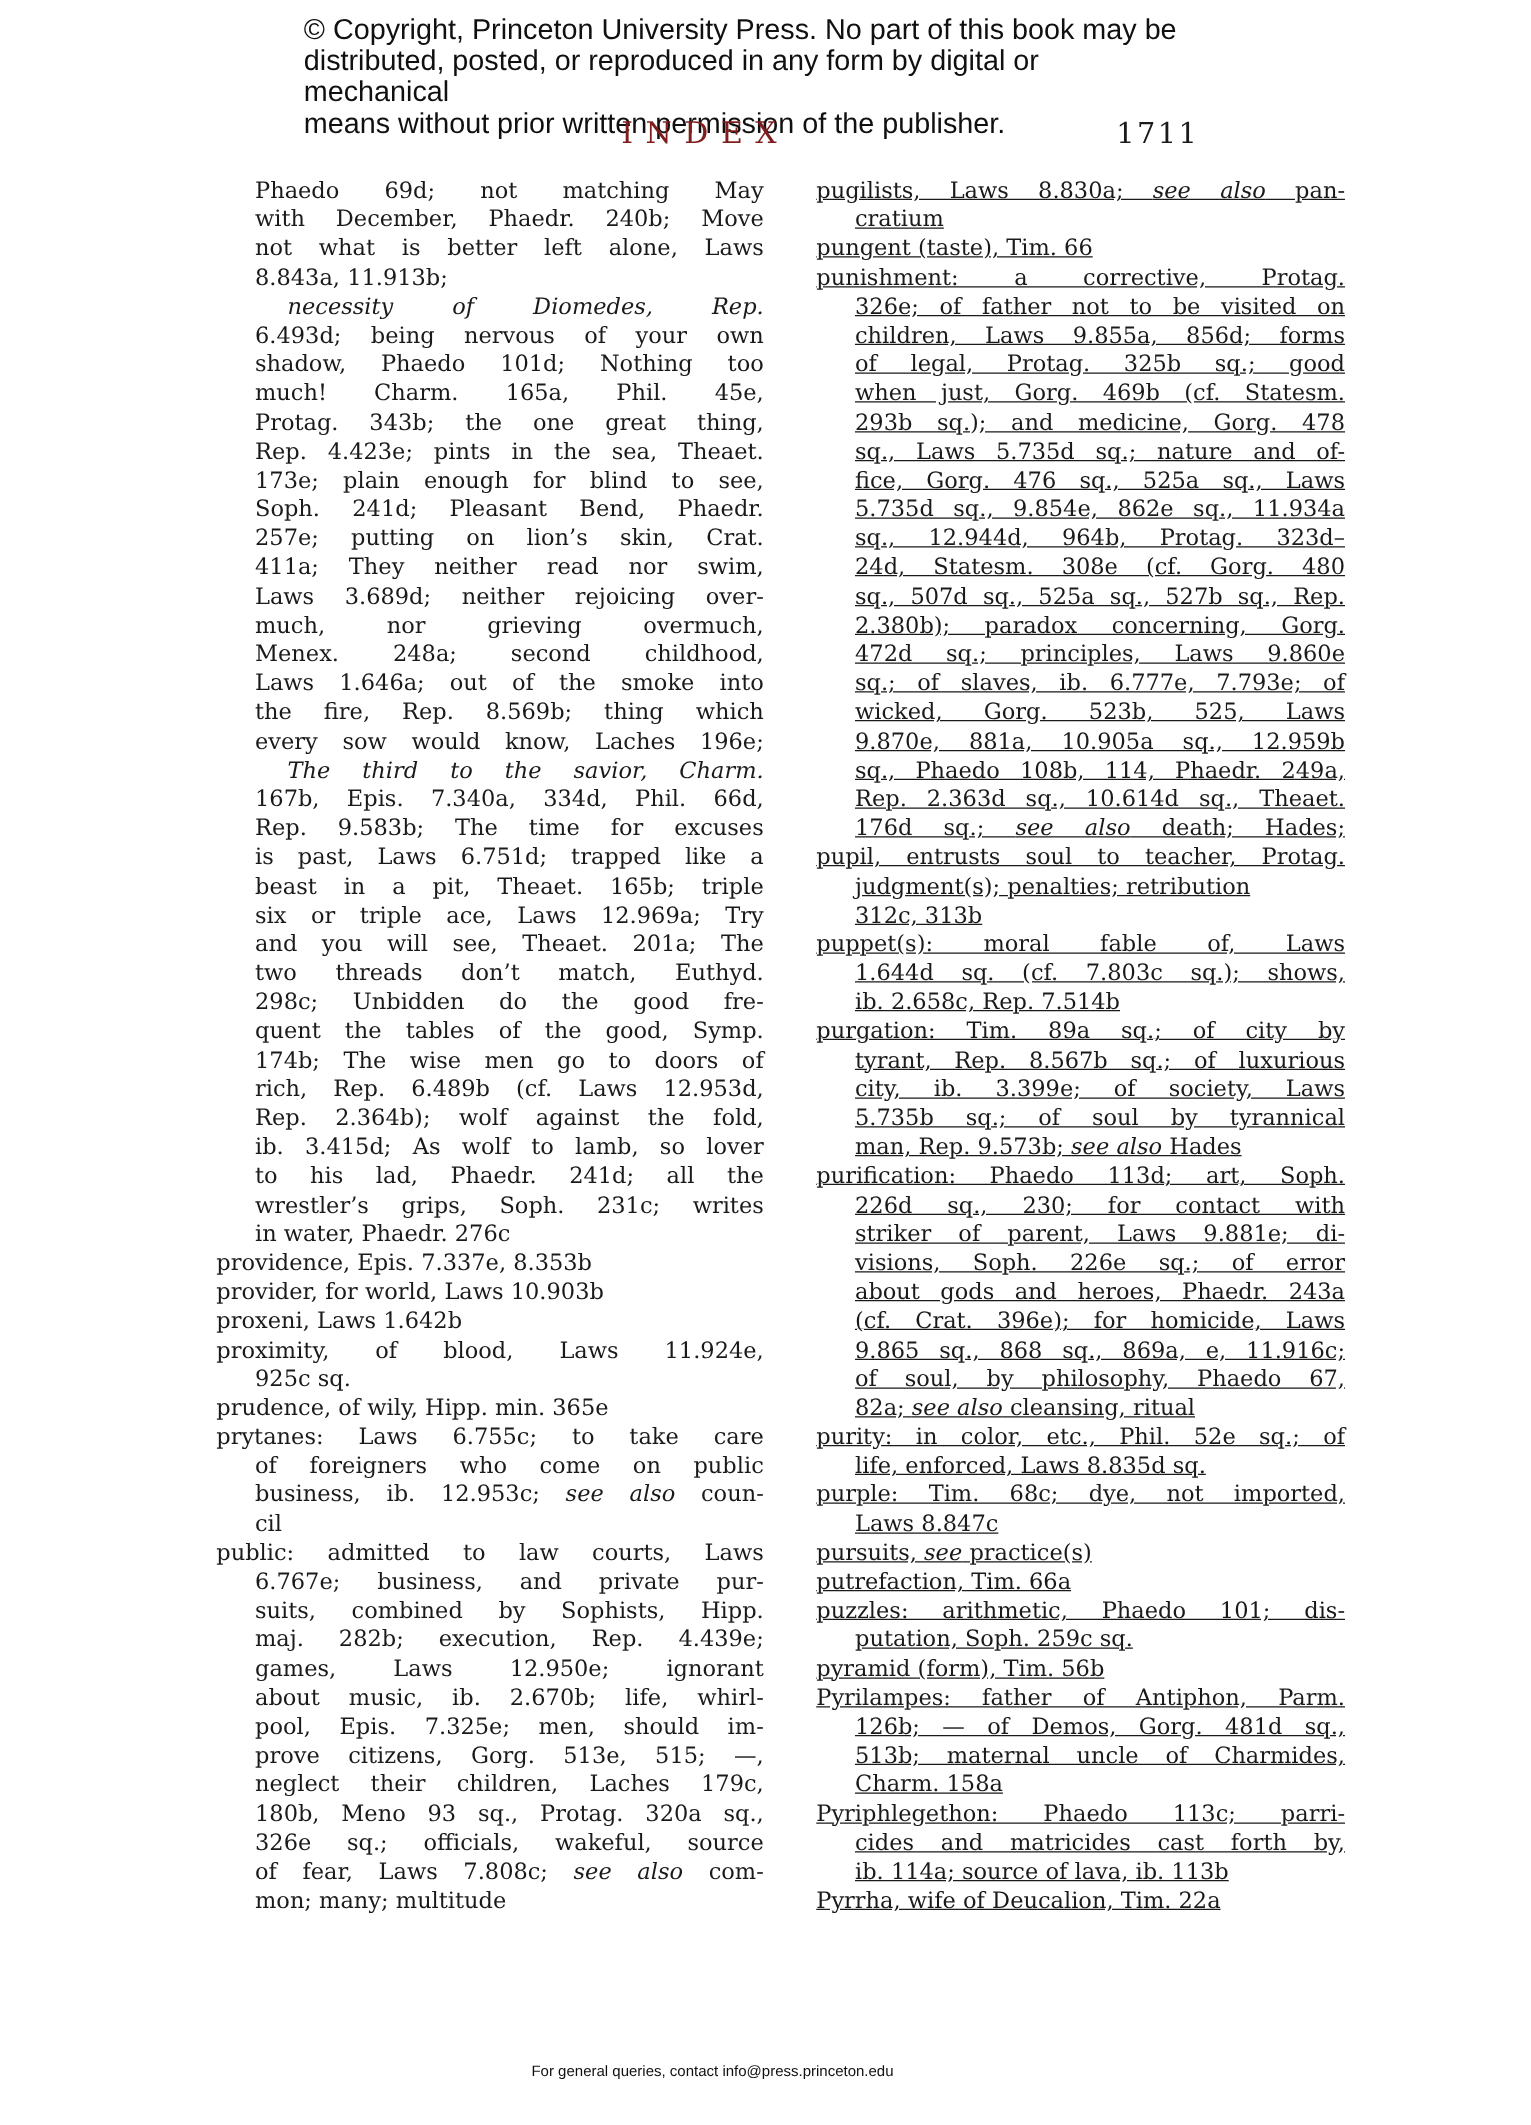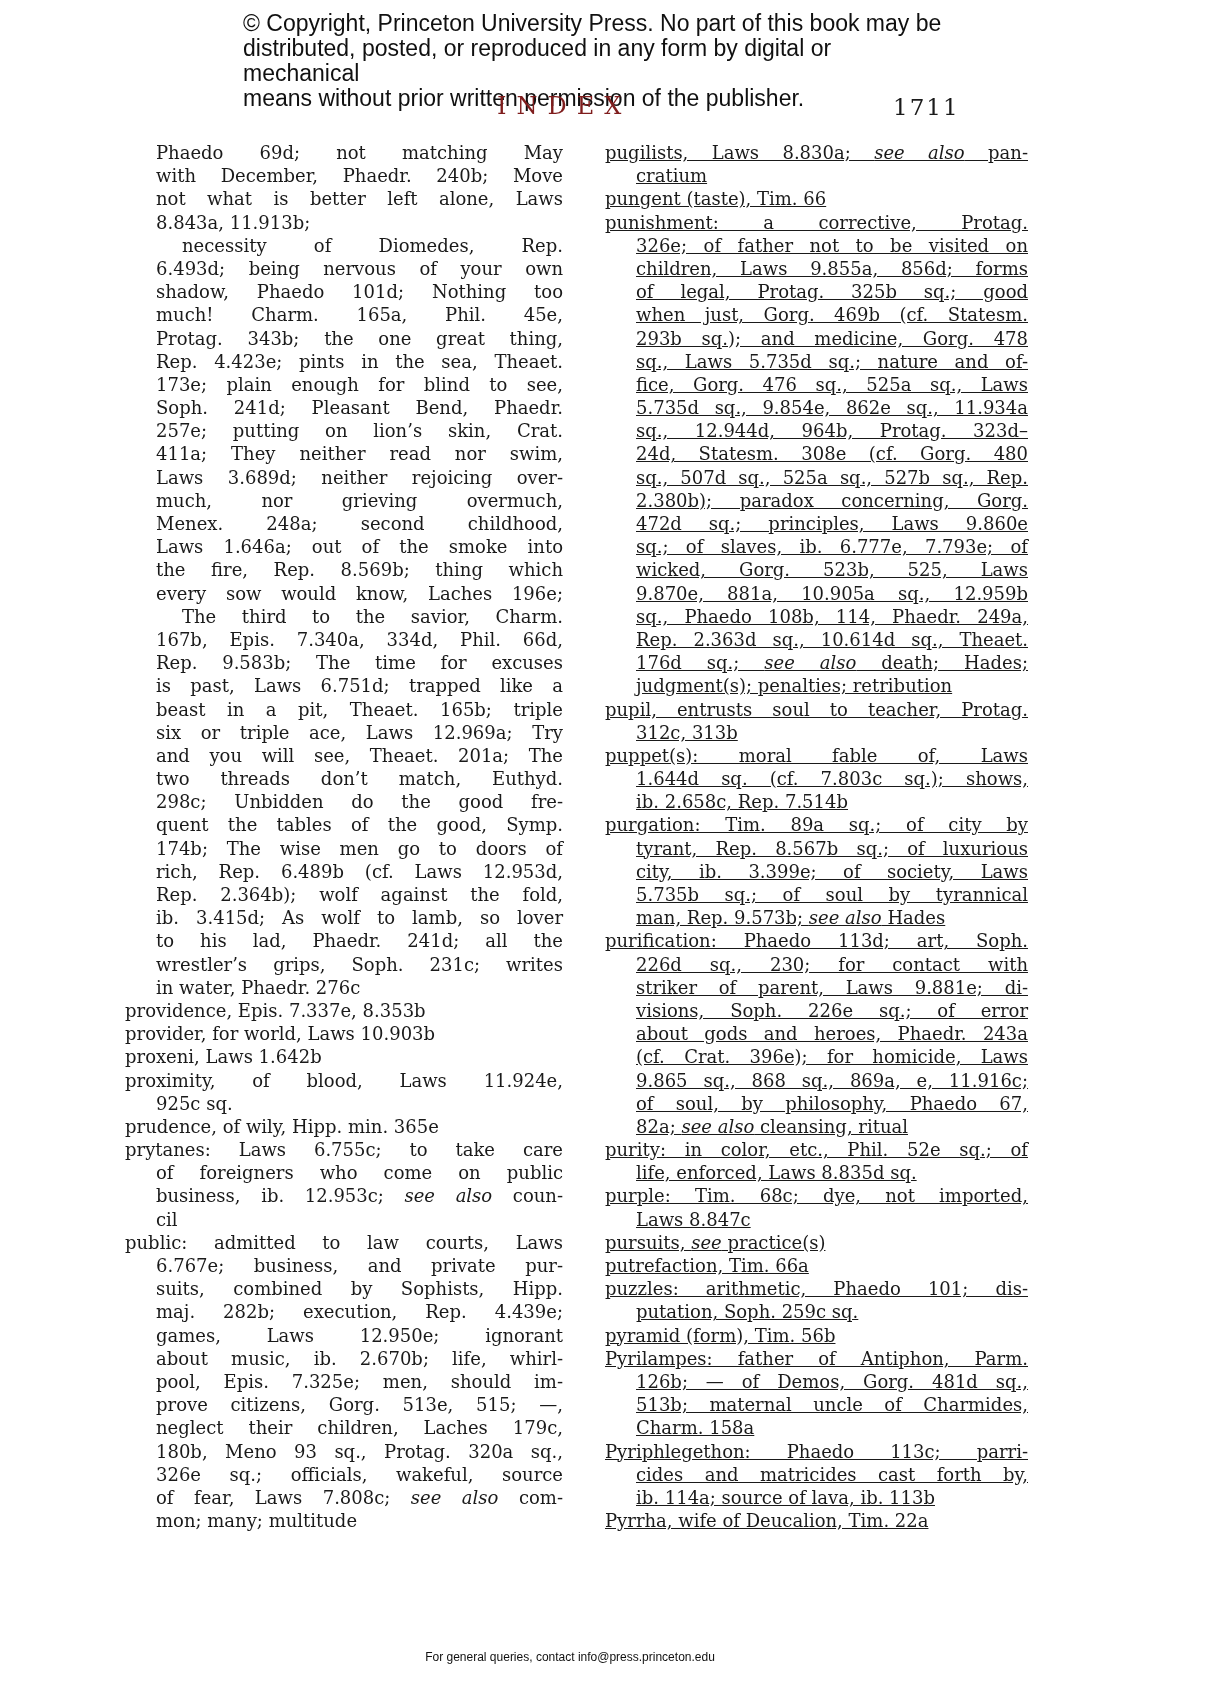--- a/index.html
+++ b/index.html
@@ -37,34 +37,34 @@
     color: #1b1b1b;
   }
   .cols {
     position: absolute;
     left: 125px; top: 141px;
     display: flex;
     gap: 42px;
     font-size: 18px;
   }
   .col { }
-  .col.left  { width: 438px; }
+  .col.left  { width: 438px; margin-left: 48px; }
   .col.right { width: 423px; text-decoration: underline; }
   .ln {
     height: 23.2px;
     line-height: 23.2px;
     white-space: normal;
     text-align: left;
   }
   .ln.just {
     text-align: justify;
     text-align-last: justify;
   }
   .ln.i1 { padding-left: 31px; }
-  .ln.i2 { padding-left: 57px; }
+  .ln.i2 { padding-left: 57px; font-style: italic; }
   .footer {
     position: absolute;
     left: 0; top: 1650px;
     width: 1140px;
     text-align: center;
     font-family: "Liberation Sans", sans-serif;
     font-size: 12px;
     color: #101010;
   }
 </style>
@@ -162,22 +162,22 @@
         <div class="ln i1 just">24d, Statesm. 308e (cf. Gorg. 480</div>
         <div class="ln i1 just">sq., 507d sq., 525a sq., 527b sq., Rep.</div>
         <div class="ln i1 just">2.380b); paradox concerning, Gorg.</div>
         <div class="ln i1 just">472d sq.; principles, Laws 9.860e</div>
         <div class="ln i1 just">sq.; of slaves, ib. 6.777e, 7.793e; of</div>
         <div class="ln i1 just">wicked, Gorg. 523b, 525, Laws</div>
         <div class="ln i1 just">9.870e, 881a, 10.905a sq., 12.959b</div>
         <div class="ln i1 just">sq., Phaedo 108b, 114, Phaedr. 249a,</div>
         <div class="ln i1 just">Rep. 2.363d sq., 10.614d sq., Theaet.</div>
         <div class="ln i1 just">176d sq.; <i>see also</i> death; Hades;</div>
+        <div class="ln i0 just">pupil, entrusts soul to teacher, Protag.</div>
         <div class="ln i1">judgment(s); penalties; retribution</div>
-        <div class="ln i0 just">pupil, entrusts soul to teacher, Protag.</div>
         <div class="ln i1">312c, 313b</div>
         <div class="ln i0 just">puppet(s): moral fable of, Laws</div>
         <div class="ln i1 just">1.644d sq. (cf. 7.803c sq.); shows,</div>
         <div class="ln i1">ib. 2.658c, Rep. 7.514b</div>
         <div class="ln i0 just">purgation: Tim. 89a sq.; of city by</div>
         <div class="ln i1 just">tyrant, Rep. 8.567b sq.; of luxurious</div>
         <div class="ln i1 just">city, ib. 3.399e; of society, Laws</div>
         <div class="ln i1 just">5.735b sq.; of soul by tyrannical</div>
         <div class="ln i1">man, Rep. 9.573b; <i>see also</i> Hades</div>
         <div class="ln i0 just">purification: Phaedo 113d; art, Soph.</div>

